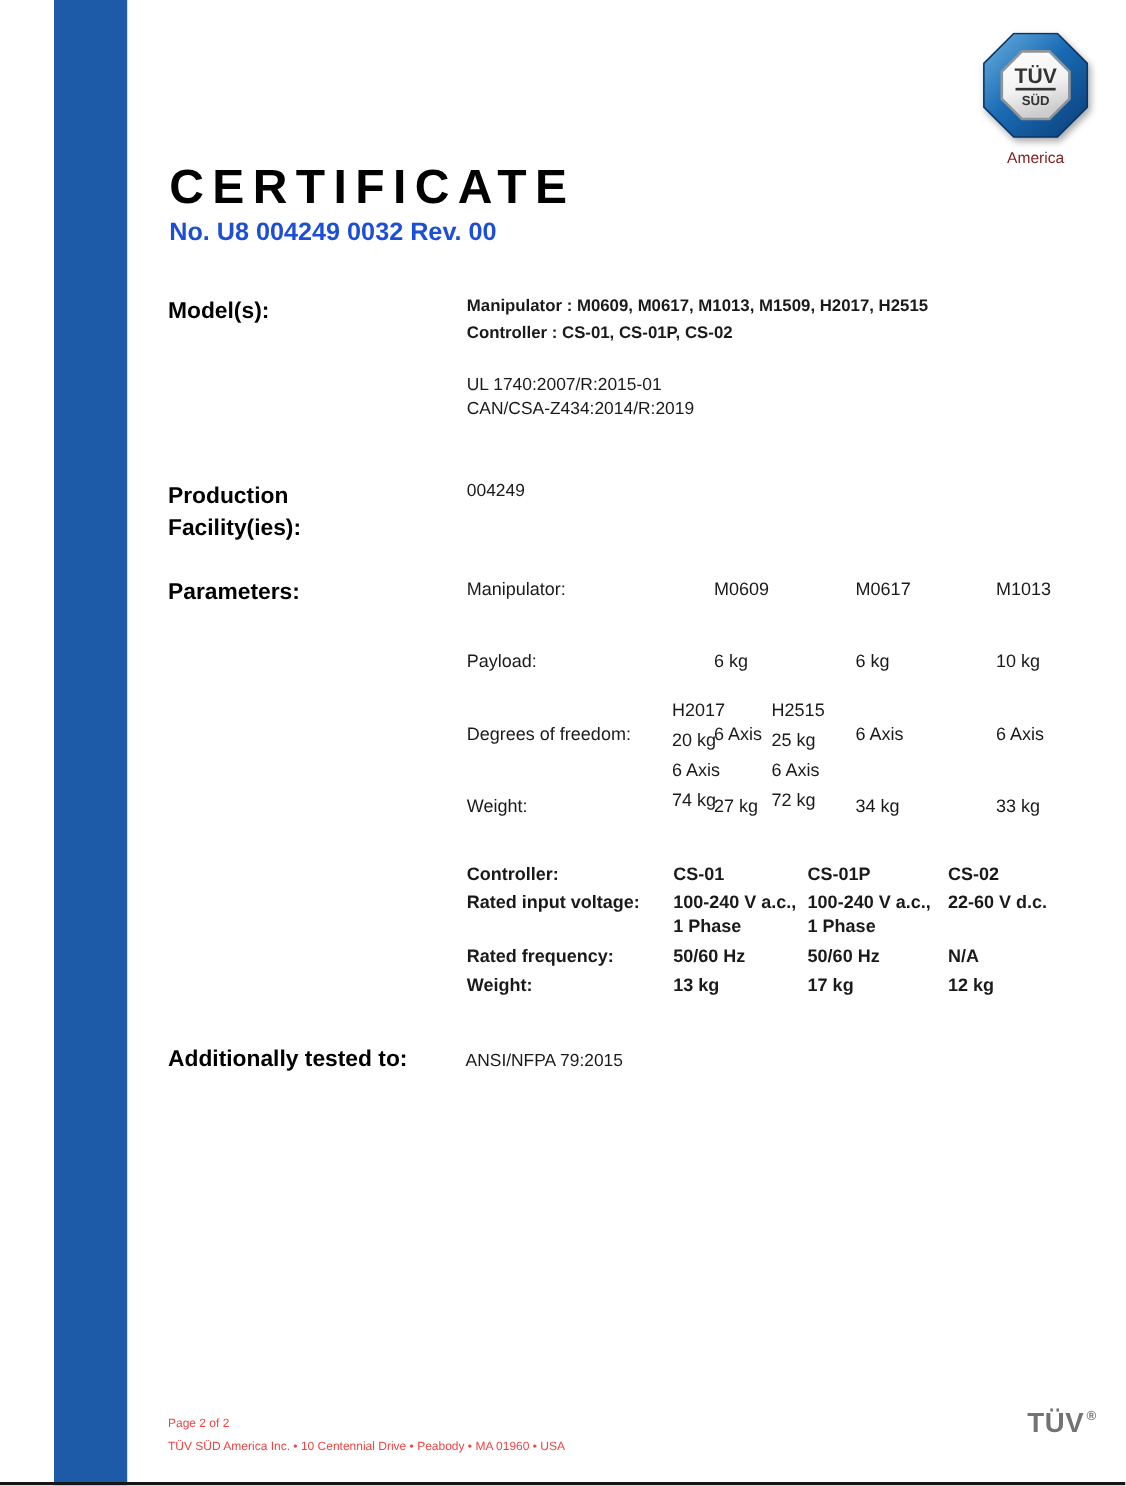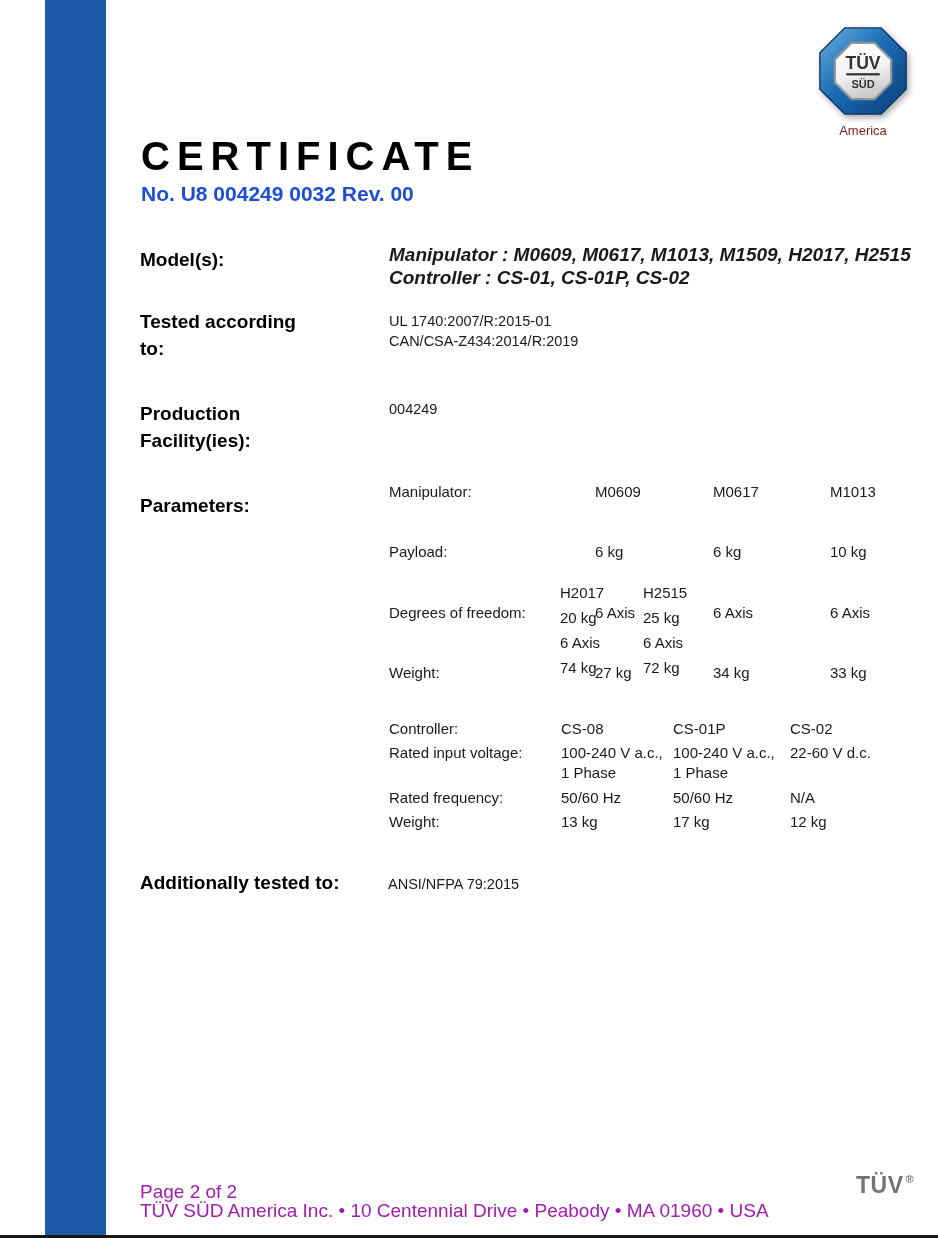--- a/index.html
+++ b/index.html
@@ -79,23 +79,22 @@
   }
   .fvalue {
     position: absolute;
     left: 389px;
     font-size: 14.5px;
     line-height: 20px;
     color: #1a1a1a;
   }
   .fvalue.bold {
     font-weight: bold;
-    font-size: 19px;
+    font-size: 14px;
     line-height: 23px;
-    font-style: italic;
   }
 
   
   .tbl {
     position: absolute;
     display: grid;
     align-items: center;
     font-size: 15px;
     color: #1a1a1a;
     white-space: pre-line;
@@ -108,33 +107,34 @@
   }
   #h-table {
     left: 560px; top: 580px;
     grid-template-columns: 83px auto;
     grid-auto-rows: 25px;
   }
   #ctl-table {
     left: 389px; top: 716px;
     grid-template-columns: 172px 112px 117px auto;
     grid-template-rows: 25px 44px 24px 25px;
+    font-weight: bold;
   }
   .tbl .top {
     align-self: start;
     padding-top: 2px;
     line-height: 20px;
   }
 
   
   #footer-page, #footer-address {
     position: absolute;
     left: 140px;
-    font-size: 19px;
-    color: #a21caf;
+    font-size: 10px;
+    color: #ef4444;
   }
   #footer-page { top: 1181px; }
   #footer-address { top: 1200px; }
   #footer-mark {
     position: absolute;
     left: 856px; top: 1172px;
     font-size: 23px;
     font-weight: bold;
     color: #737373;
     letter-spacing: 0.5px;
@@ -187,30 +187,29 @@
 
   <div id="title">CERTIFICATE</div>
   <div id="cert-no">No. U8 004249 0032 Rev. 00</div>
 
   <div class="flabel" style="top:246px;">Model(s):</div>
   <div class="fvalue bold" style="top:243px;">
     <div>Manipulator : M0609, M0617, M1013, M1509, H2017, H2515</div>
     <div>Controller : CS-01, CS-01P, CS-02</div>
   </div>
 
-  <div class="flabel" style="top:308px; width:185px;">Tested according to:</div>
   <div class="fvalue" style="top:311px;">
     <div>UL 1740:2007/R:2015-01</div>
     <div>CAN/CSA-Z434:2014/R:2019</div>
   </div>
 
   <div class="flabel" style="top:400px; width:190px;">Production Facility(ies):</div>
   <div class="fvalue" style="top:399px;">004249</div>
 
-  <div class="flabel" style="top:480px;margin-top:12px;">Parameters:</div>
+  <div class="flabel" style="top:480px;">Parameters:</div>
 
   <div class="tbl" id="man-table">
     <div>Manipulator:</div>
     <div>M0609</div>
     <div>M0617</div>
     <div>M1013</div>
     <div>M1509</div>
 
     <div>Payload:</div>
     <div>6 kg</div>
@@ -237,21 +236,21 @@
     <div>20 kg</div>
     <div>25 kg</div>
     <div>6 Axis</div>
     <div>6 Axis</div>
     <div>74 kg</div>
     <div>72 kg</div>
   </div>
 
   <div class="tbl" id="ctl-table">
     <div>Controller:</div>
-    <div>CS-08</div>
+    <div>CS-01</div>
     <div>CS-01P</div>
     <div>CS-02</div>
 
     <div class="top">Rated input voltage:</div>
     <div class="top">100-240 V a.c.,
 1 Phase</div>
     <div class="top">100-240 V a.c.,
 1 Phase</div>
     <div class="top">22-60 V d.c.</div>
 

